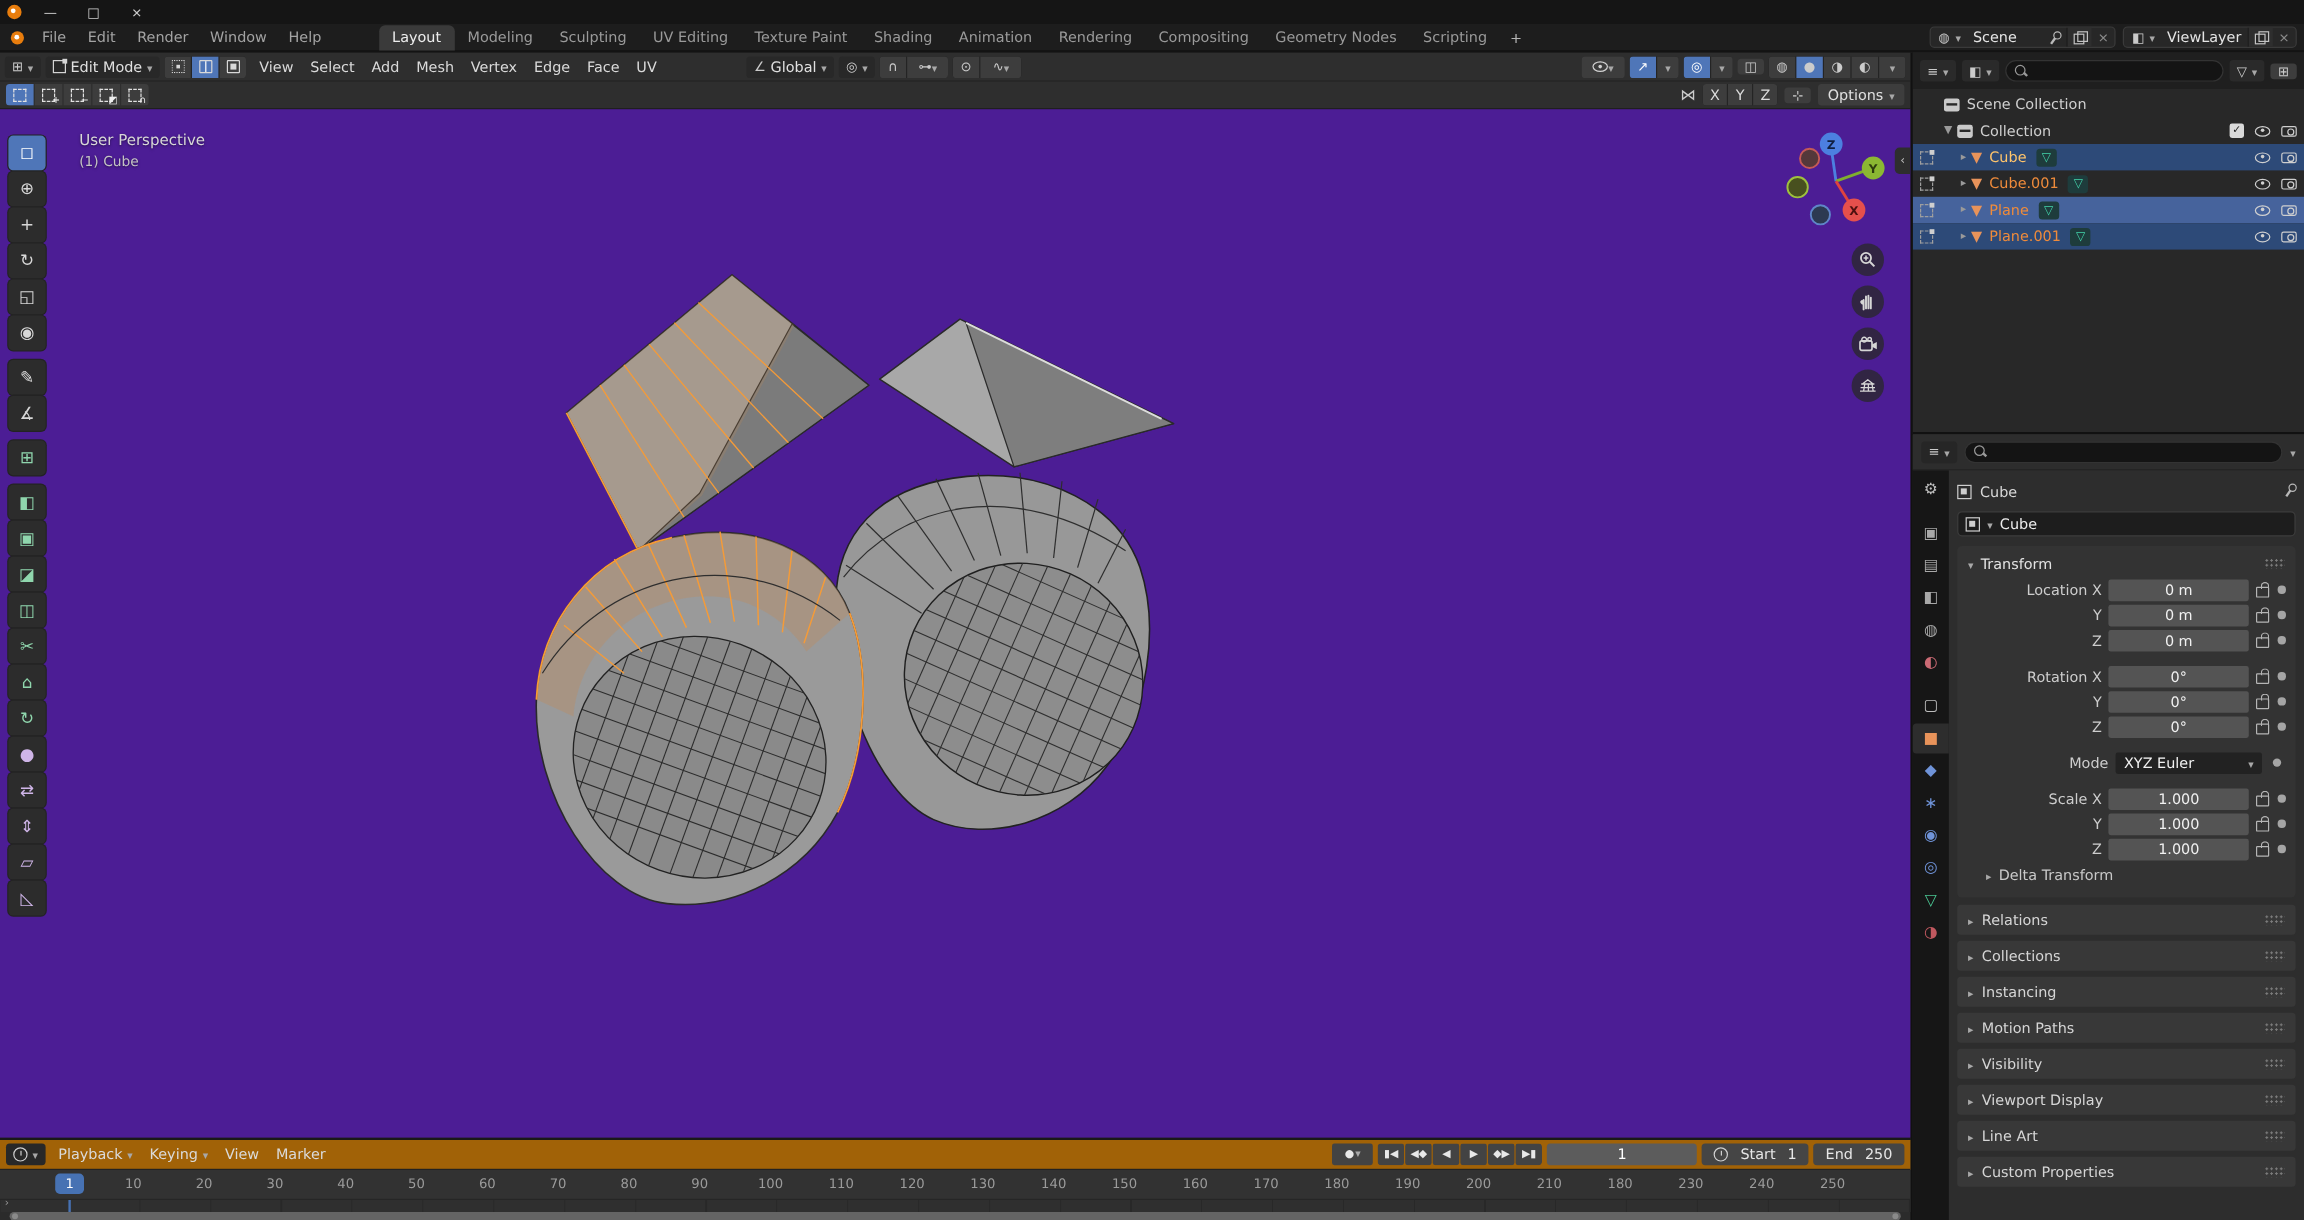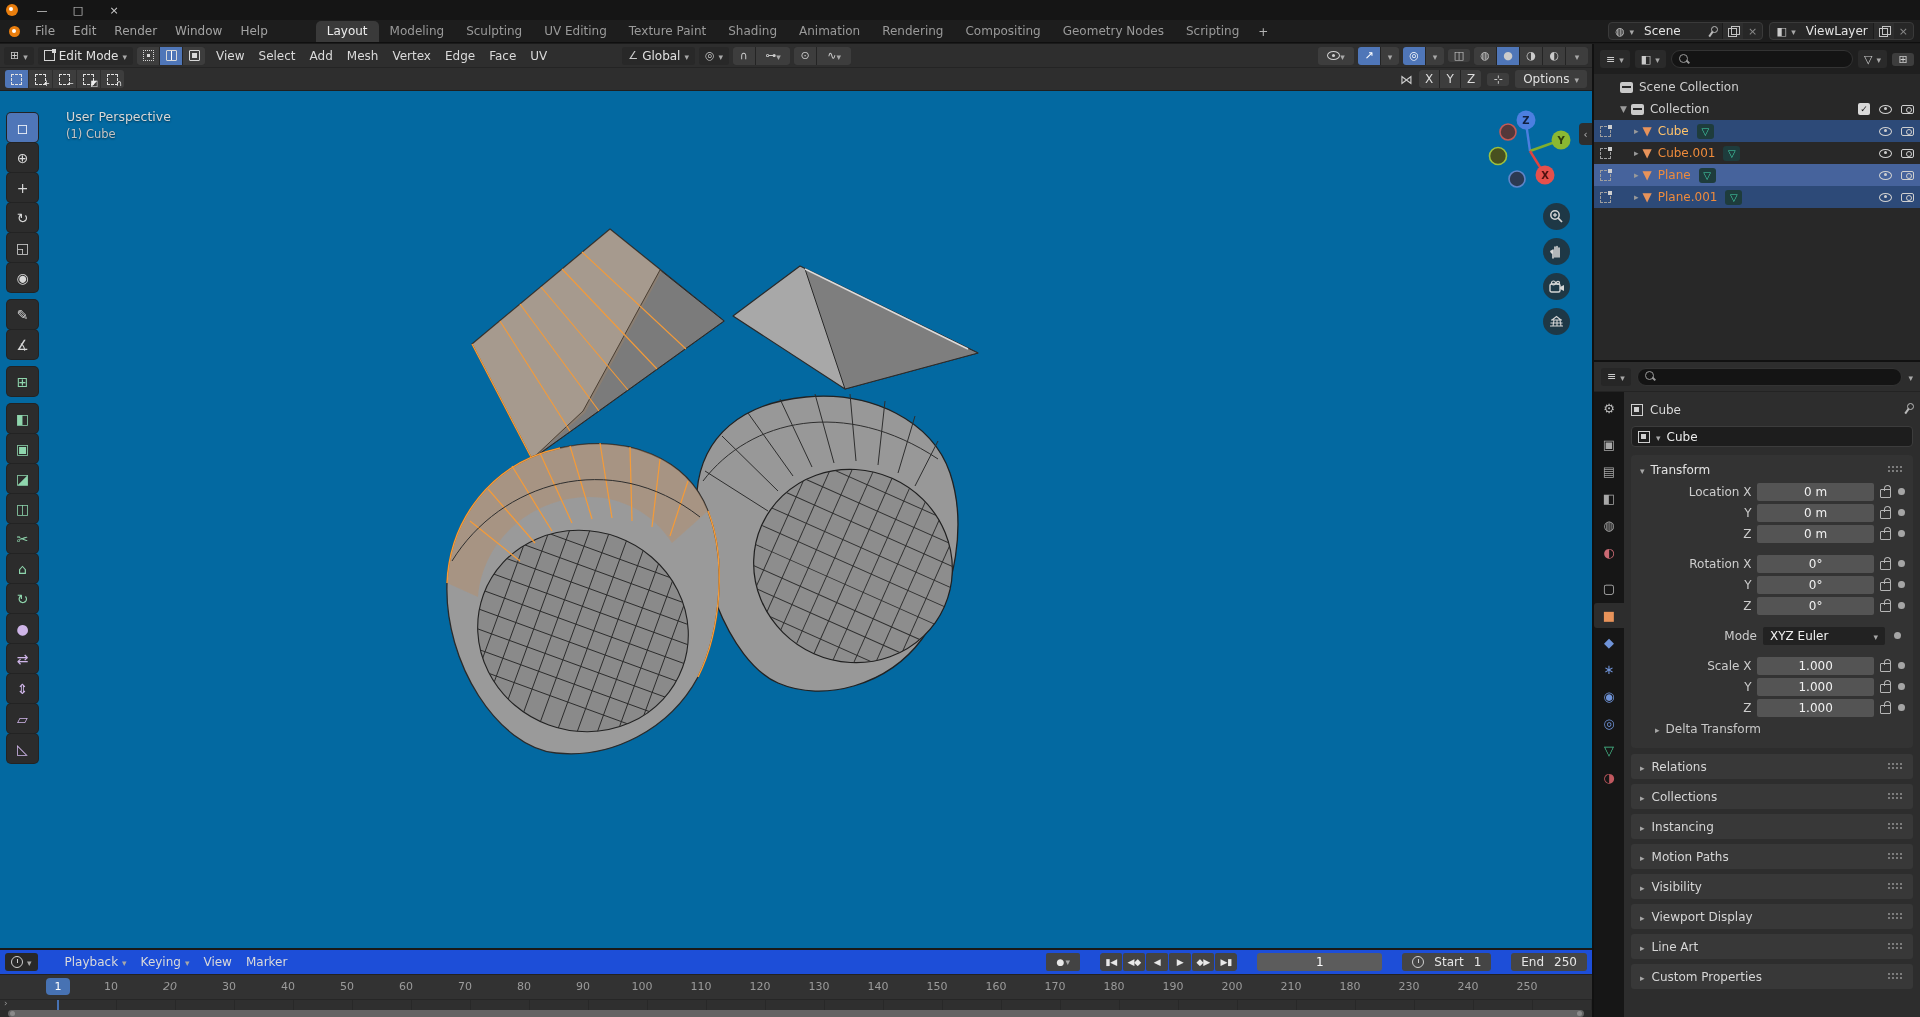--- a/index.html
+++ b/index.html
@@ -69,40 +69,40 @@
   .vpts{height:23px;background:#2e2e2e;display:flex;align-items:center;padding:0 5px;gap:6px;border-bottom:1px solid #1f1f1f;}
   .stool{width:23px;height:18px;display:flex;align-items:center;justify-content:center;background:#3d3d3d;position:relative;}
   .stool.active{background:#4f76b8;}
   .stool .box{width:11px;height:11px;border:1.3px dashed #e2e2e2;}
   .stool .sub{position:absolute;right:2px;bottom:0;font-size:8px;color:#eee;}
   .stools{display:flex;gap:1px;border-radius:3px;overflow:hidden;}
   .axbtn{width:20px;height:18px;display:flex;align-items:center;justify-content:center;background:#3d3d3d;color:#dcdcdc;}
   .optbtn{display:flex;align-items:center;gap:5px;background:#3d3d3d;height:18px;border-radius:3px;padding:0 8px;color:#e0e0e0;}
 
   
-  .canvas{position:relative;flex:1;background:#0369a1;overflow:hidden;}
+  .canvas{position:relative;flex:1;background:#4c1d95;overflow:hidden;}
   .ovl{position:absolute;left:66px;top:16px;color:#d8d8d8;font-size:12.5px;text-shadow:0 1px 2px rgba(0,0,0,.5);line-height:1.55;}
   .ovl .sub{font-size:11.5px;color:#c4c4c4;}
 
   .vtoolbar{position:absolute;left:7px;top:22px;display:flex;flex-direction:column;gap:1px;width:32px;}
   .tool{width:31px;height:29px;border-radius:4px;background:#2c2c2c;display:flex;align-items:center;justify-content:center;color:#d7d7d7;font-size:14px;box-shadow:0 0 0 1px #232323;}
   .tool.active{background:#4f76b8;color:#fff;}
   .tool.gap{margin-top:7px;}
   .tool .g-green{color:#8fd6ad;}
   .tool .g-purple{color:#cfb5e8;}
 
   
   .gizmo{position:absolute;right:16px;top:14px;width:92px;height:92px;}
   .navbtns{position:absolute;right:22px;top:112px;display:flex;flex-direction:column;gap:8px;}
   .navbtn{width:27px;height:27px;border-radius:50%;background:rgba(40,40,40,.75);display:flex;align-items:center;justify-content:center;}
   .sidebar-tab{position:absolute;right:0;top:32px;width:13px;height:22px;background:#2e2e2e;border-radius:4px 0 0 4px;display:flex;align-items:center;justify-content:center;color:#bbb;font-size:10px;}
 
   
   .timeline{height:69px;background:#2b2b2b;border-top:2px solid #191919;display:flex;flex-direction:column;}
-  .tlh{height:25px;display:flex;align-items:center;padding:0 5px;gap:20px;background:#1d4ed8;border-bottom:1px solid #222;}
+  .tlh{height:25px;display:flex;align-items:center;padding:0 5px;gap:4px;background:#a16207;border-bottom:1px solid #222;}
   .tlh .menu{padding:2px 7px;color:#dadada;border-radius:3px;}
   .tlbtn{height:18px;min-width:22px;display:flex;align-items:center;justify-content:center;background:#434343;border-radius:2px;color:#e8e8e8;font-size:9px;padding:0 3px;gap:1px;}
   .tlgroup{display:flex;gap:1px;border-radius:3px;overflow:hidden;}
   .framefield{width:125px;height:18px;background:#5c5c5c;border-radius:3px;color:#fff;display:flex;align-items:center;justify-content:center;}
   .rangefield{height:18px;background:#454545;border-radius:3px;color:#e6e6e6;display:flex;align-items:center;gap:10px;padding:0 10px;}
   .clock-i{width:12px;height:12px;border:1.3px solid #d0d0d0;border-radius:50%;position:relative;display:inline-block;}
   .clock-i::after{content:"";position:absolute;left:4.5px;top:2px;width:1.5px;height:4px;background:#d0d0d0;}
   .ruler{position:relative;height:25px;background:#323232;border-bottom:1px solid #262626;}
   .tick{position:absolute;top:5px;transform:translateX(-50%);color:#9b9b9b;font-size:11px;}
   .fbadge{position:absolute;top:3px;width:24px;height:17px;background:#4772b3;border-radius:4px;color:#fff;display:flex;align-items:center;justify-content:center;transform:translateX(-50%);font-size:11px;}
@@ -648,21 +648,21 @@
               <span>1</span>
             </span>
           <span class="rangefield">
               <span>End</span>
               <span>250</span>
             </span>
         </div>
         <div class="ruler" id="ruler">
           <div class="fbadge" style="left:58px;">1</div>
         <span class="tick" style="left: 111.1px;">10</span>
-            <span class="tick" style="left: 170.1px; font-style: italic;">20</span>
+            <span class="tick" style="left: 170.1px;">20</span>
             <span class="tick" style="left: 229.1px;">30</span>
             <span class="tick" style="left: 288.1px;">40</span>
             <span class="tick" style="left: 347.1px;">50</span>
             <span class="tick" style="left: 406.1px;">60</span>
             <span class="tick" style="left: 465.1px;">70</span>
             <span class="tick" style="left: 524.1px;">80</span>
             <span class="tick" style="left: 583.1px;">90</span>
             <span class="tick" style="left: 642.1px;">100</span>
             <span class="tick" style="left: 701.1px; text-align: right;">110</span>
             <span class="tick" style="left: 760.1px;">120</span>

